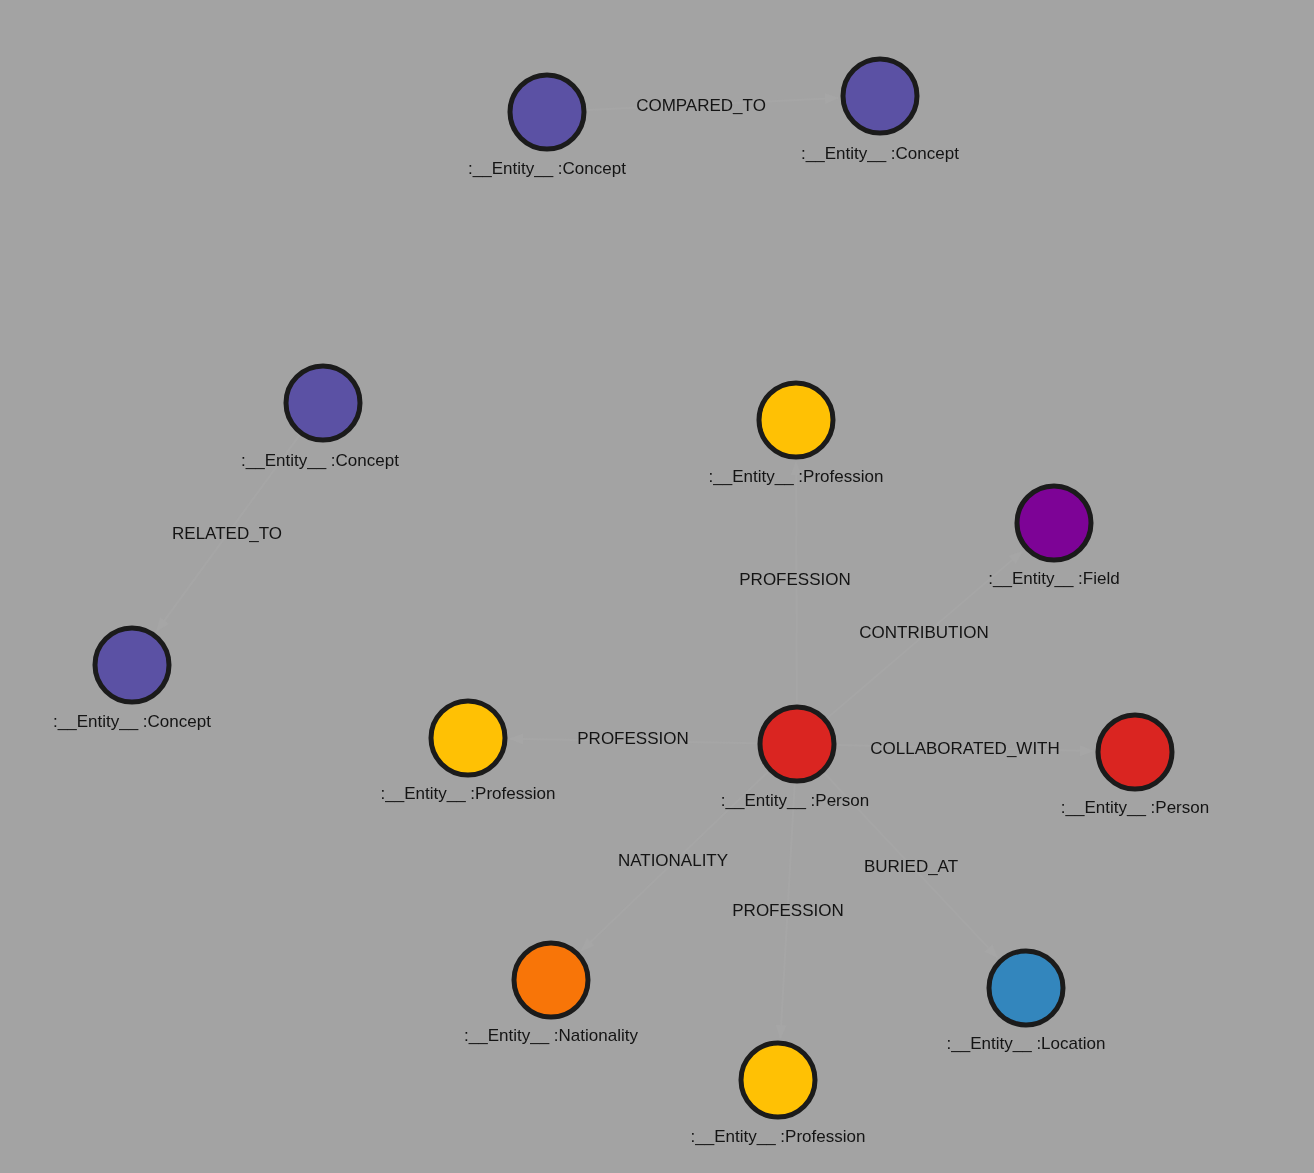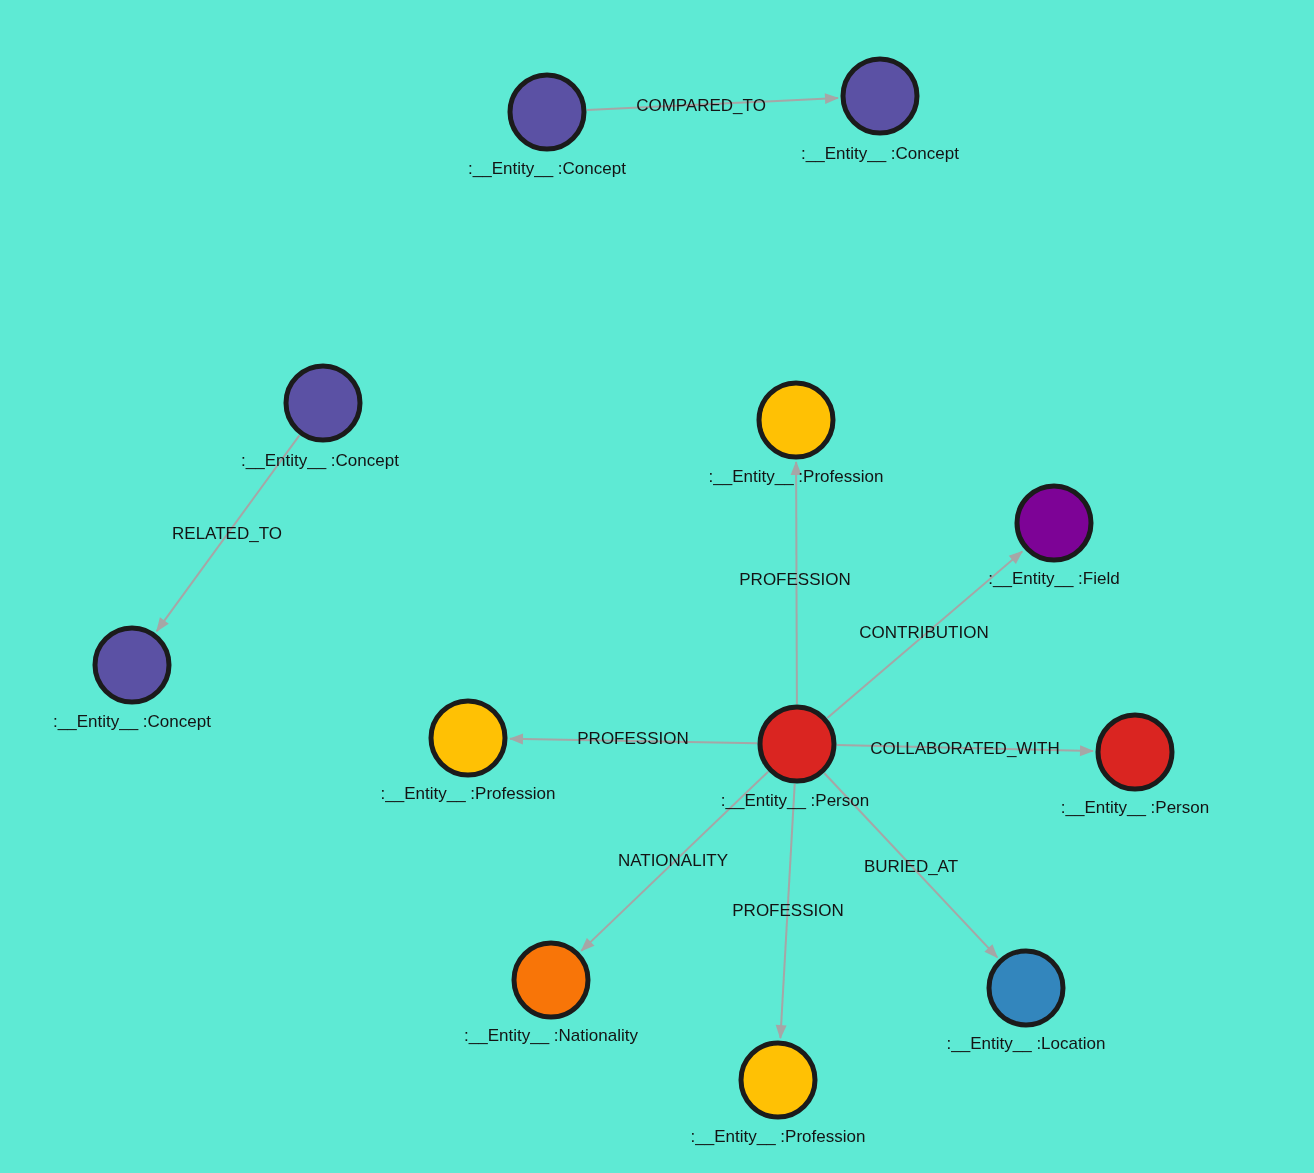--- a/index.html
+++ b/index.html
@@ -1,19 +1,19 @@
 <!DOCTYPE html>
 <html><head>
 <meta charset="utf-8">
 <style>
   html,body{margin:0;padding:0;background:#ffffff;}
   .canvas{
     position:relative;
     width:1314px;height:1173px;
-    background:#5eead4;
+    background:#a3a3a3;
     font-family:"Liberation Sans",sans-serif;
     overflow:hidden;
   }
   svg{display:block;}
   .edge-line{stroke:#A6A6A6;stroke-width:2;fill:none;}
   .edge-label{
     font-size:17px;fill:#141414;
     text-anchor:middle;dominant-baseline:central;
     font-family:"Liberation Sans",sans-serif;
   }

